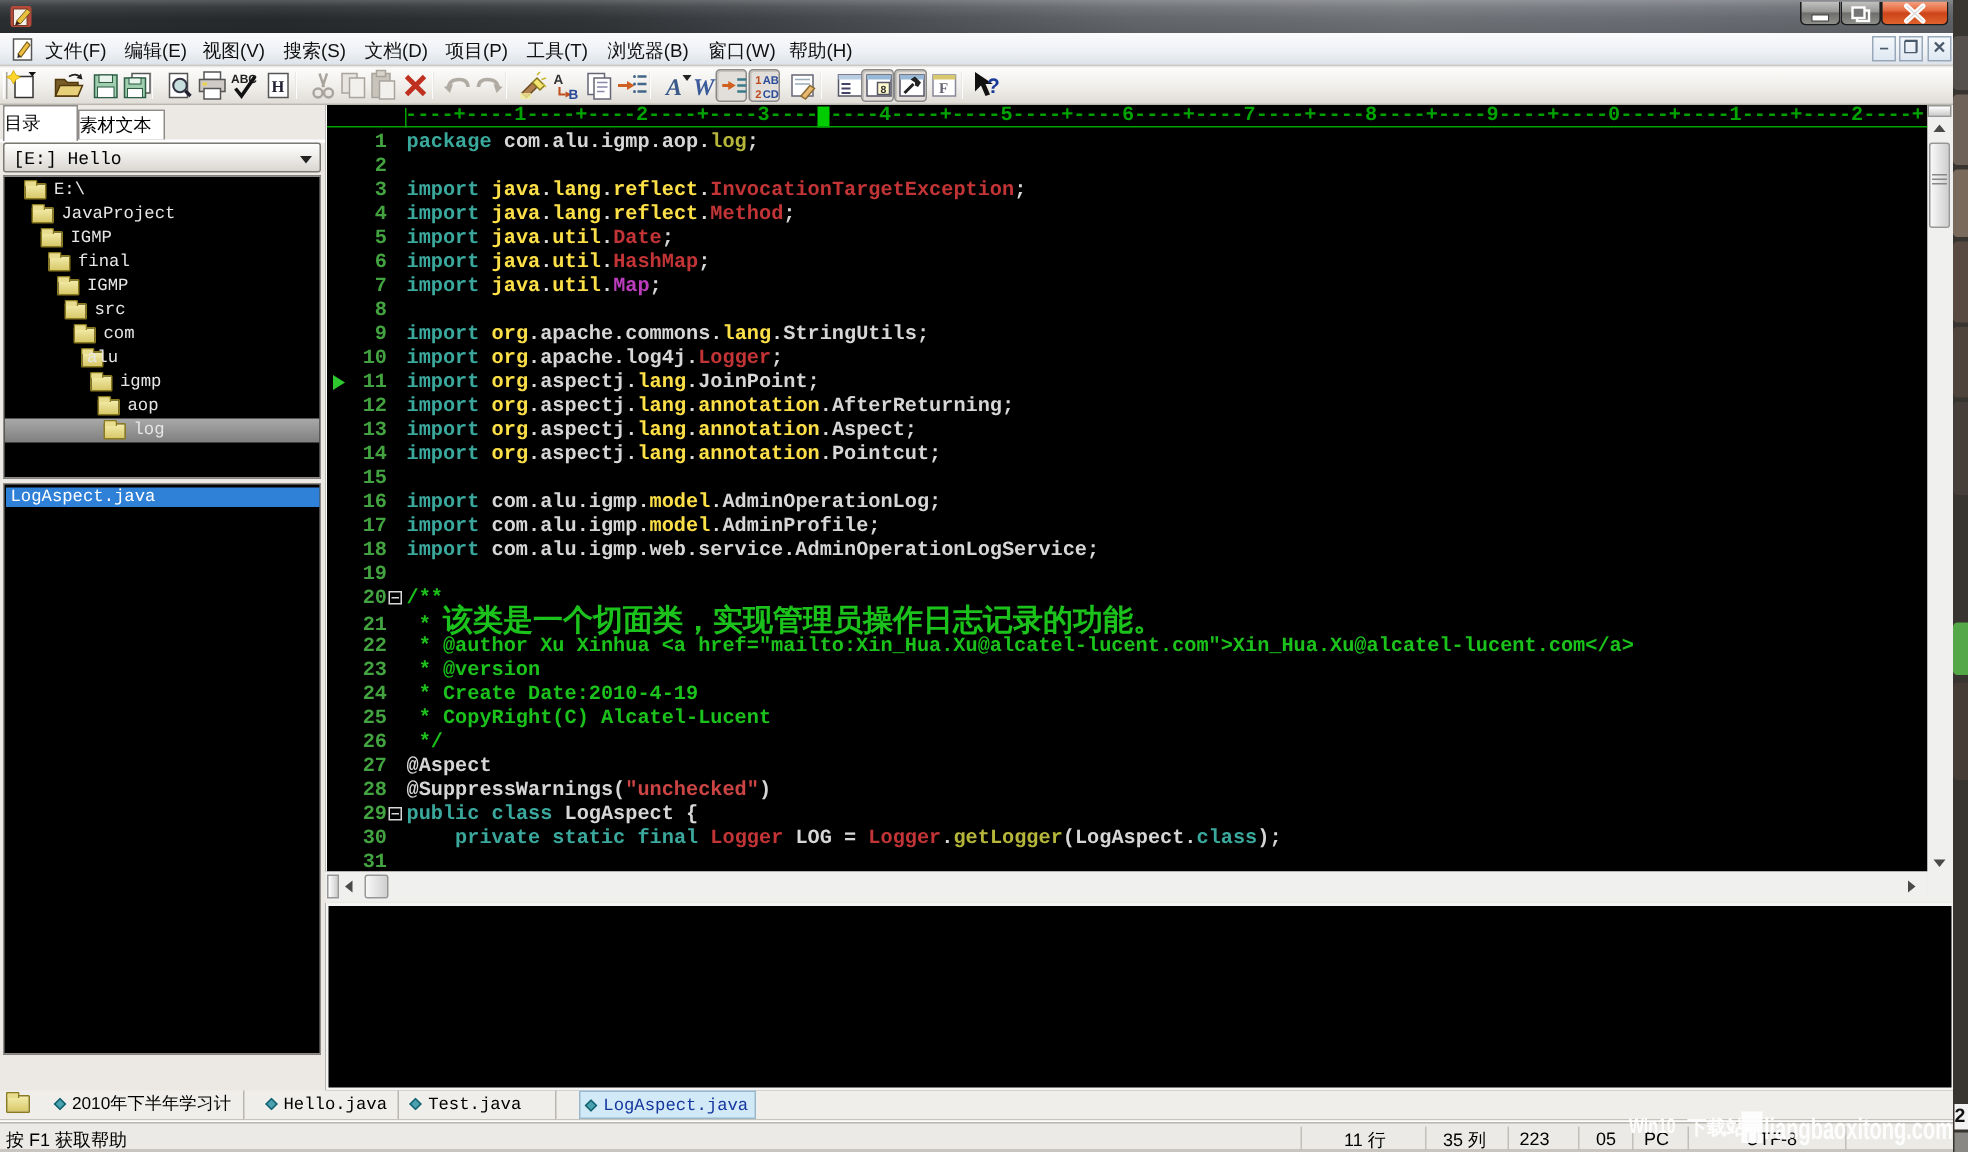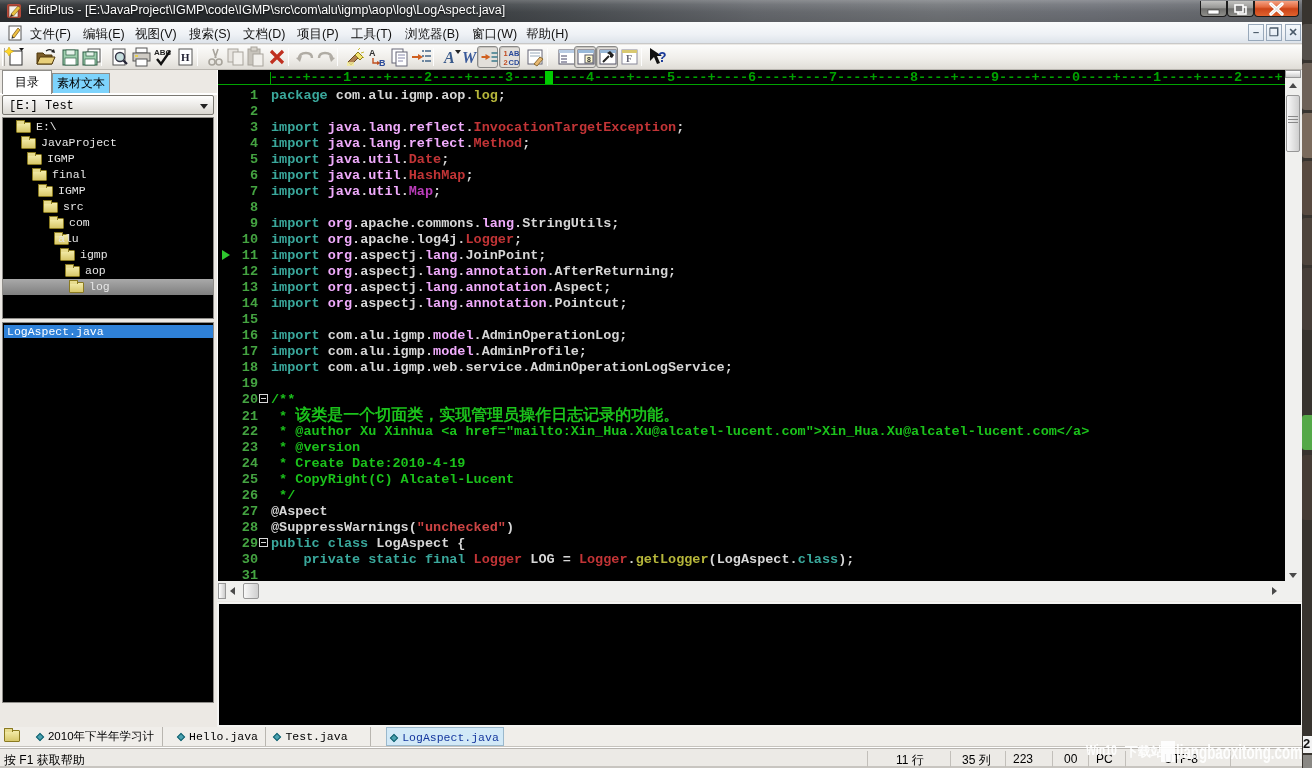--- a/index.html
+++ b/index.html
@@ -28,42 +28,42 @@
 
 
 #toolbar { position:absolute; left:0; top:45px; width:1302px; height:25px;
   background:linear-gradient(180deg,#fcfcfb 0%, #f0eeea 55%, #e0ddd7 100%);
   border-bottom:1px solid #b9b6b0; }
 .tbtn { position:absolute; top:1px; width:24px; height:22px; }
 .tsep { position:absolute; top:3px; width:1px; height:18px; background:#b5b2ac; border-right:1px solid #fdfdfd; }
 
 
 #leftpanel { position:absolute; left:0; top:70px; width:218px; height:657px; background:#ece9e4; }
-.ptab { position:absolute; font-size:12px; color:#000; text-align:center; border:1px solid #8f8d89; }
+.ptab { position:absolute; font-size:12px; color:#000; text-align:left; border:1px solid #8f8d89; }
 #combo1, #combo2 { position:absolute; left:2px; width:212px; height:20px; border:1px solid #7a7872; background:linear-gradient(180deg,#ffffff,#dad7d1); border-radius:2px; font-size:12px; color:#000; }
 .cmbarrow { position:absolute; right:5px; top:8px; width:0; height:0; border-left:4px solid transparent; border-right:4px solid transparent; border-top:5px solid #222; }
 #tree { position:absolute; left:2px; top:47px; width:212px; height:202px; background:#000; border:1px solid #8f8d89; overflow:hidden; }
 .trow { position:absolute; height:16px; color:#e6e6e6; font-family:"Liberation Mono", monospace; font-size:11.5px; line-height:16px; white-space:nowrap; }
 .folder { position:absolute; width:15px; height:11px; top:3px; background:linear-gradient(180deg,#f4ecaa,#d8c86a); border:1px solid #8a7a20; border-radius:1px; }
 .folder:before { content:""; position:absolute; left:-1px; top:-3px; width:7px; height:3px; background:#e8dc8e; border:1px solid #8a7a20; border-bottom:none; border-radius:1px 1px 0 0; }
 #filelist { position:absolute; left:2px; top:252px; width:212px; height:381px; background:#000; border:1px solid #8f8d89; }
 #fl-sel { position:absolute; left:1px; top:2px; width:209px; height:13px; background:#2f81d8; color:#fff; font-family:"Liberation Mono", monospace; font-size:11.5px; line-height:13px; padding-left:3px; }
 
 
 #editor { position:absolute; left:217px; top:70px; width:1068px; height:511px; background:#000; border-left:1px solid #fdfdfd; }
 #ruler { position:absolute; left:52px; top:0; width:1015px; height:15px; color:#00a400; font-family:"Liberation Mono", monospace; font-size:13.5px; font-weight:bold; line-height:15px; white-space:pre; overflow:hidden; }
 #rulerline { position:absolute; left:0; top:14px; width:1067px; height:1px; background:#00a400; }
 #rulercursor { position:absolute; left:327px; top:1px; width:8px; height:14px; background:#00cc00; }
 #code { position:absolute; left:0; top:18px; width:1067px; height:494px; font-family:"Liberation Mono", monospace; font-size:13.5px; font-weight:bold; line-height:16px; white-space:pre; overflow:hidden; }
 .cl { height:16px; }
 .num { display:inline-block; width:40px; text-align:right; color:#44a341; }
 .gap { display:inline-block; width:13px; }
-.k { color:#3aa89c; } .w { color:#d6d6d6; } .b { color:#f0abfc; } .r { color:#c23436; }
+.k { color:#3aa89c; } .w { color:#d6d6d6; } .b { color:#fde047; } .r { color:#c23436; }
 .m { color:#bb3dbb; } .y { color:#b6b63a; } .c { color:#1bc21b; } .s { color:#cc4444; }
-.cjk2 { font-size:16px; letter-spacing:0; }
+.cjk2 { font-size:20px; letter-spacing:0; }
 
 
 #hscroll { position:absolute; left:217px; top:581px; width:1068px; height:20px; background:#f0f0ee; }
 #vscroll { position:absolute; left:1285px; top:70px; width:17px; height:531px; background:#f0f0ee; }
 .sbthumb { background:linear-gradient(90deg,#f8f8f8,#cfcfcf); border:1px solid #979797; border-radius:2px; }
 
 
 #output { position:absolute; left:217px; top:602px; width:1086px; height:125px; background:#000; border:2px solid #f4f4f2; }
 
 
@@ -84,21 +84,20 @@
 <body>
 
 <div id="titlebar">
   <div class="shine"></div>
   <svg class="abs" style="left:6px;top:3px" width="16" height="16" viewBox="0 0 16 16">
       <rect x="1" y="1" width="14" height="14" rx="2" fill="#b5493a"></rect>
       <rect x="3" y="3" width="9" height="11" fill="#f4f0ea" stroke="#703020" stroke-width="0.6"></rect>
       <path d="M5 11 l7 -8 2.5 2 -7 8 z" fill="#e8c040" stroke="#705010" stroke-width="0.6"></path>
       <path d="M5 11 l2.5 2 -3.5 1 z" fill="#402010"></path>
     </svg>
-  <div id="titletext">EditPlus - [E:\JavaProject\IGMP\code\IGMP\src\com\alu\igmp\aop\log\LogAspect.java]</div>
   <div class="winbtn" id="btnmin" style="left:1200px;width:27px"><svg width="25" height="16">
         <rect x="7" y="9" width="11" height="4" fill="#fff" stroke="#333" stroke-width="0.6"></rect>
       </svg></div>
   <div class="winbtn" id="btnmax" style="left:1227px;width:27px"><svg width="25" height="16">
         <rect x="10" y="6" width="8" height="7" fill="none" stroke="#fff" stroke-width="1.6"></rect>
         <rect x="7" y="4" width="8" height="7" fill="#777" stroke="#fff" stroke-width="1.6"></rect>
       </svg></div>
   <div class="winbtn" id="btnclose" style="left:1254px;width:45px"><svg width="43" height="16">
         <path d="M16 3 L27 13 M27 3 L16 13" stroke="#fff" stroke-width="3.4" stroke-linecap="round"></path>
         <path d="M16 3 L27 13 M27 3 L16 13" stroke="#888" stroke-width="1" opacity="0.3"></path>
@@ -276,24 +275,24 @@
       <text x="8" y="16" font-size="10" font-weight="bold" fill="#667" font-family="Liberation Serif">F</text>
     </svg>
 <svg class="tbtn" style="left:646px" width="24" height="22" viewBox="0 0 24 22">
       <path d="M4 2 l0 13 4 -4 3 7 3 -1 -3 -7 5 0 z" fill="#111"></path>
       <text x="12" y="16" font-size="14" font-weight="bold" fill="#1a3a9a" font-family="Liberation Sans">?</text>
     </svg>
 </div>
 
 <div id="leftpanel">
   <div class="ptab" style="left:2px;top:0;width:50px;height:24px;background:#fff;border-bottom:none;line-height:22px;z-index:2">目录</div>
-  <div class="ptab" style="left:52px;top:3px;width:58px;height:21px;background:#7dd3fc;line-height:19px;">素材文本</div>
+  <div class="ptab" style="left:52px;top:3px;width:58px;height:21px;background:#ffffff;line-height:19px;">素材文本</div>
   <div style="position:absolute;left:0;top:23px;width:218px;height:2px;background:#fff"></div>
   <div id="combo1" style="top:25px;">
-      <span style="position:absolute;left:6px;top:3px;font-family:'Liberation Mono',monospace">[E:] Test</span>
+      <span style="position:absolute;left:6px;top:3px;font-family:'Liberation Mono',monospace">[E:] Hello</span>
       <span class="cmbarrow"></span>
     </div>
   <div id="tree">
 <div class="trow" style="left:13px;top:1px">
         <span class="folder" style="left:0"></span>
         <span style="position:absolute;left:20px">E:\</span>
       </div>
 <div class="trow" style="left:18px;top:17px">
         <span class="folder" style="left:0"></span>
         <span style="position:absolute;left:20px">JavaProject</span>
@@ -396,21 +395,21 @@
 <div class="scell" style="left:867px"></div>
 <div class="scell" style="left:950px"></div>
 <div class="scell" style="left:1005px"></div>
 <div class="scell" style="left:1052px"></div>
 <div class="scell" style="left:1088px"></div>
 <div class="scell" style="left:1125px"></div>
 <div class="scell" style="left:1230px"></div>
 <div style="position:absolute;left:896px;top:4px">11 行</div>
 <div style="position:absolute;left:962px;top:4px">35 列</div>
 <div style="position:absolute;left:1013px;top:4px">223</div>
-<div style="position:absolute;left:1064px;top:4px">00</div>
+<div style="position:absolute;left:1064px;top:4px">05</div>
 <div style="position:absolute;left:1096px;top:4px">PC</div>
 <div style="position:absolute;left:1164px;top:4px">UTF-8</div>
 </div>
 
 <svg id="watermark" width="1312" height="768">
 <g fill="#ffffff" opacity="0.92">
 <text x="1086" y="755" font-size="14" font-weight="bold" font-family="Liberation Sans" textLength="31" lengthAdjust="spacingAndGlyphs">Win10</text>
 <text x="1125" y="756" font-size="13" font-weight="bold" font-family="Liberation Sans">下载站</text>
 <rect x="1161" y="741" width="14" height="21"></rect>
 <text x="1176" y="759" font-size="20" font-weight="bold" font-family="Liberation Sans" textLength="126" lengthAdjust="spacingAndGlyphs">liangbaoxitong.com</text>

